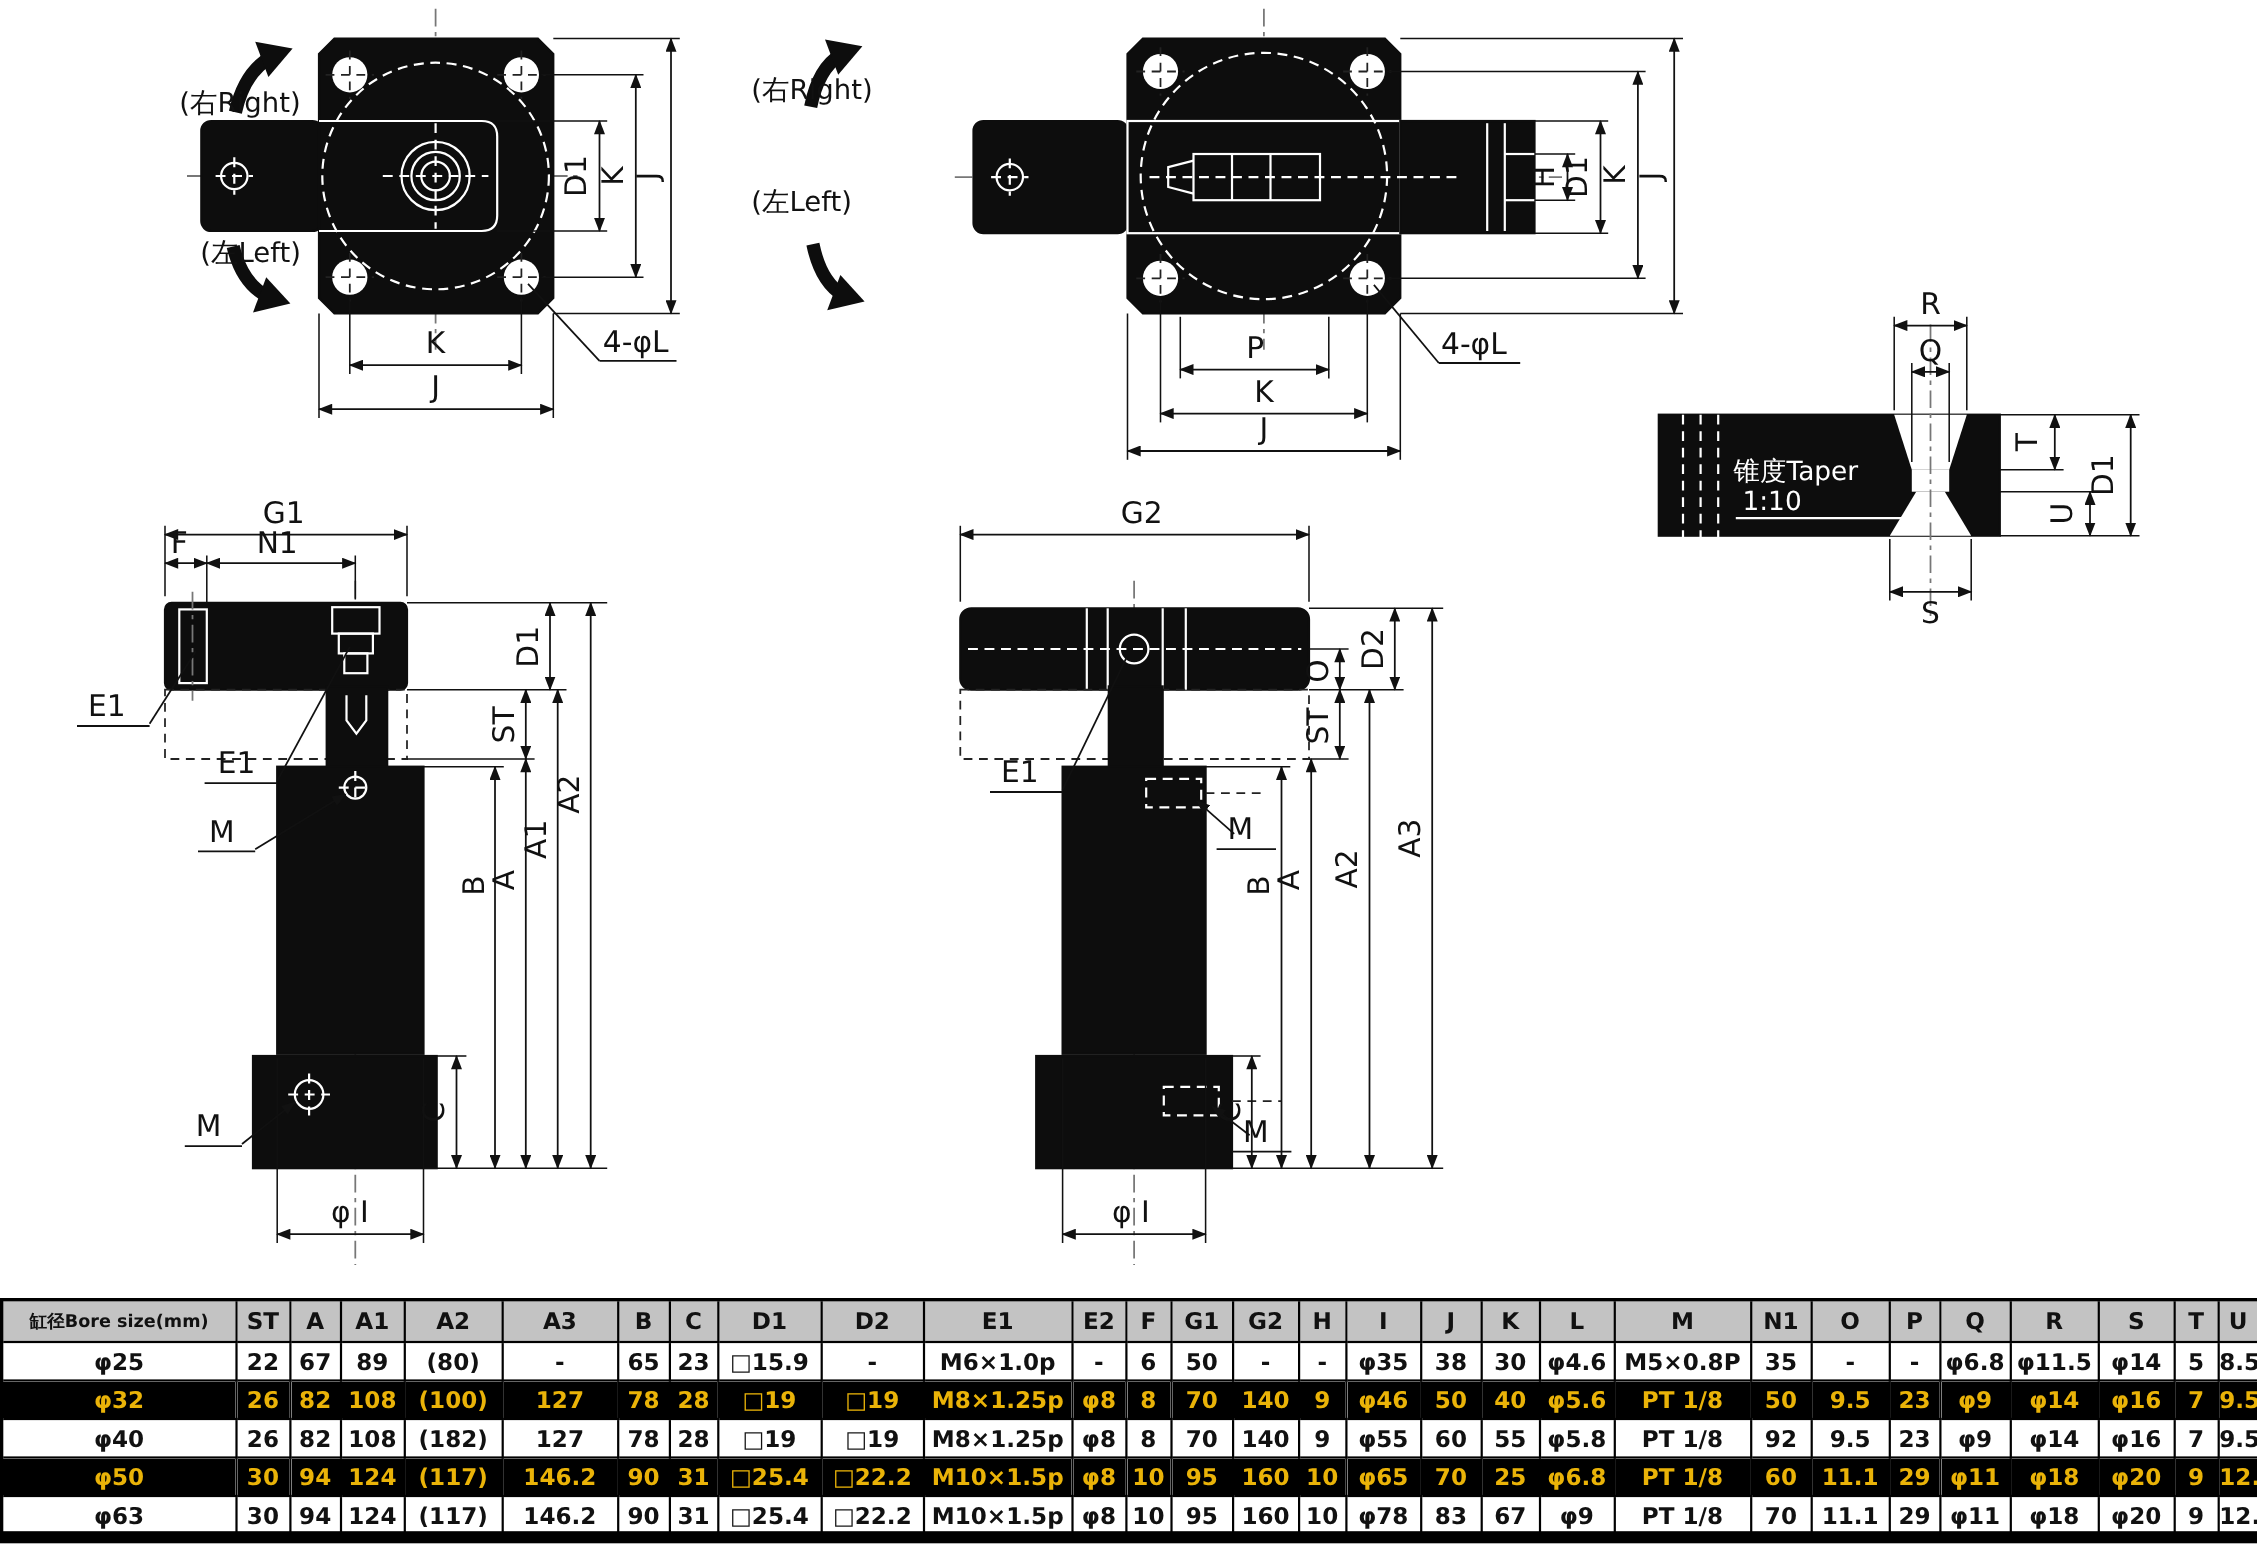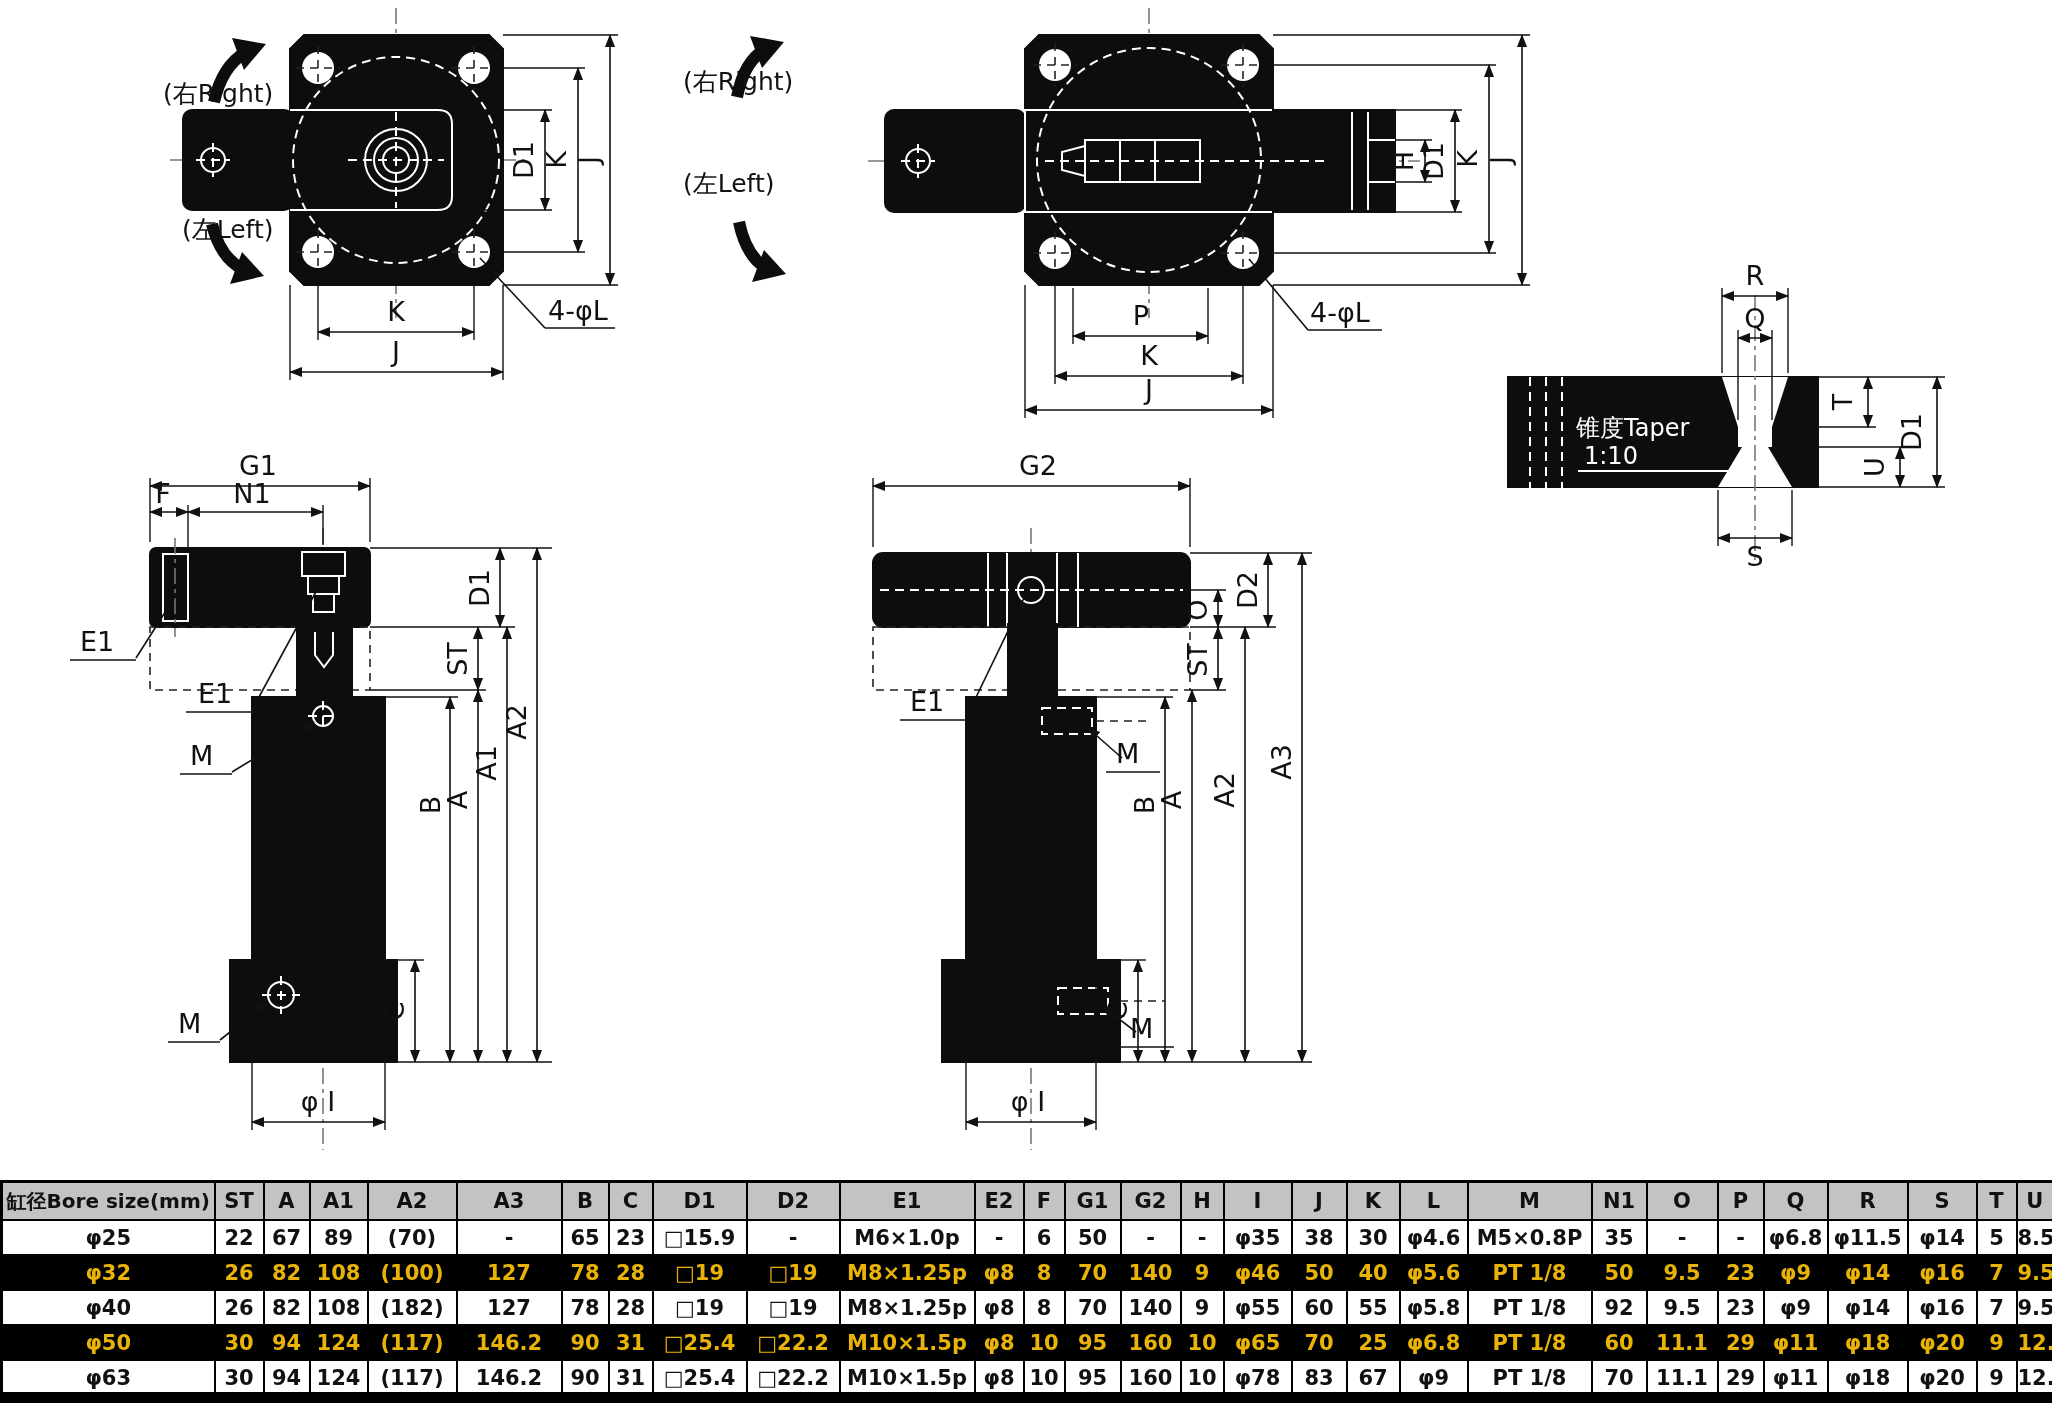--- a/index.html
+++ b/index.html
@@ -424,21 +424,21 @@
         <col style="width: 71px;">
         <col style="width: 46px;">
         <col style="width: 64px;">
         <col style="width: 80px;">
         <col style="width: 69px;">
         <col style="width: 40px;">
         <col style="width: 37px;">
       </colgroup>
   <thead>
         <tr>
-          <th style="font-size: 20px;">缸径Bore size(mm)</th>
+          <th style="font-size: 16px;">缸径Bore size(mm)</th>
           <th>ST</th>
           <th>A</th>
           <th>A1</th>
           <th>A2</th>
           <th>A3</th>
           <th>B</th>
           <th>C</th>
           <th>D1</th>
           <th>D2</th>
           <th>E1</th>
@@ -461,21 +461,21 @@
           <th>T</th>
           <th>U</th>
         </tr>
       </thead>
   <tbody>
         <tr>
           <td>φ25</td>
           <td>22</td>
           <td>67</td>
           <td>89</td>
-          <td>(70)</td>
+          <td>(80)</td>
           <td>-</td>
           <td>65</td>
           <td>23</td>
           <td>□15.9</td>
           <td>-</td>
           <td>M6×1.0p</td>
           <td>-</td>
           <td>6</td>
           <td>50</td>
           <td>-</td>

